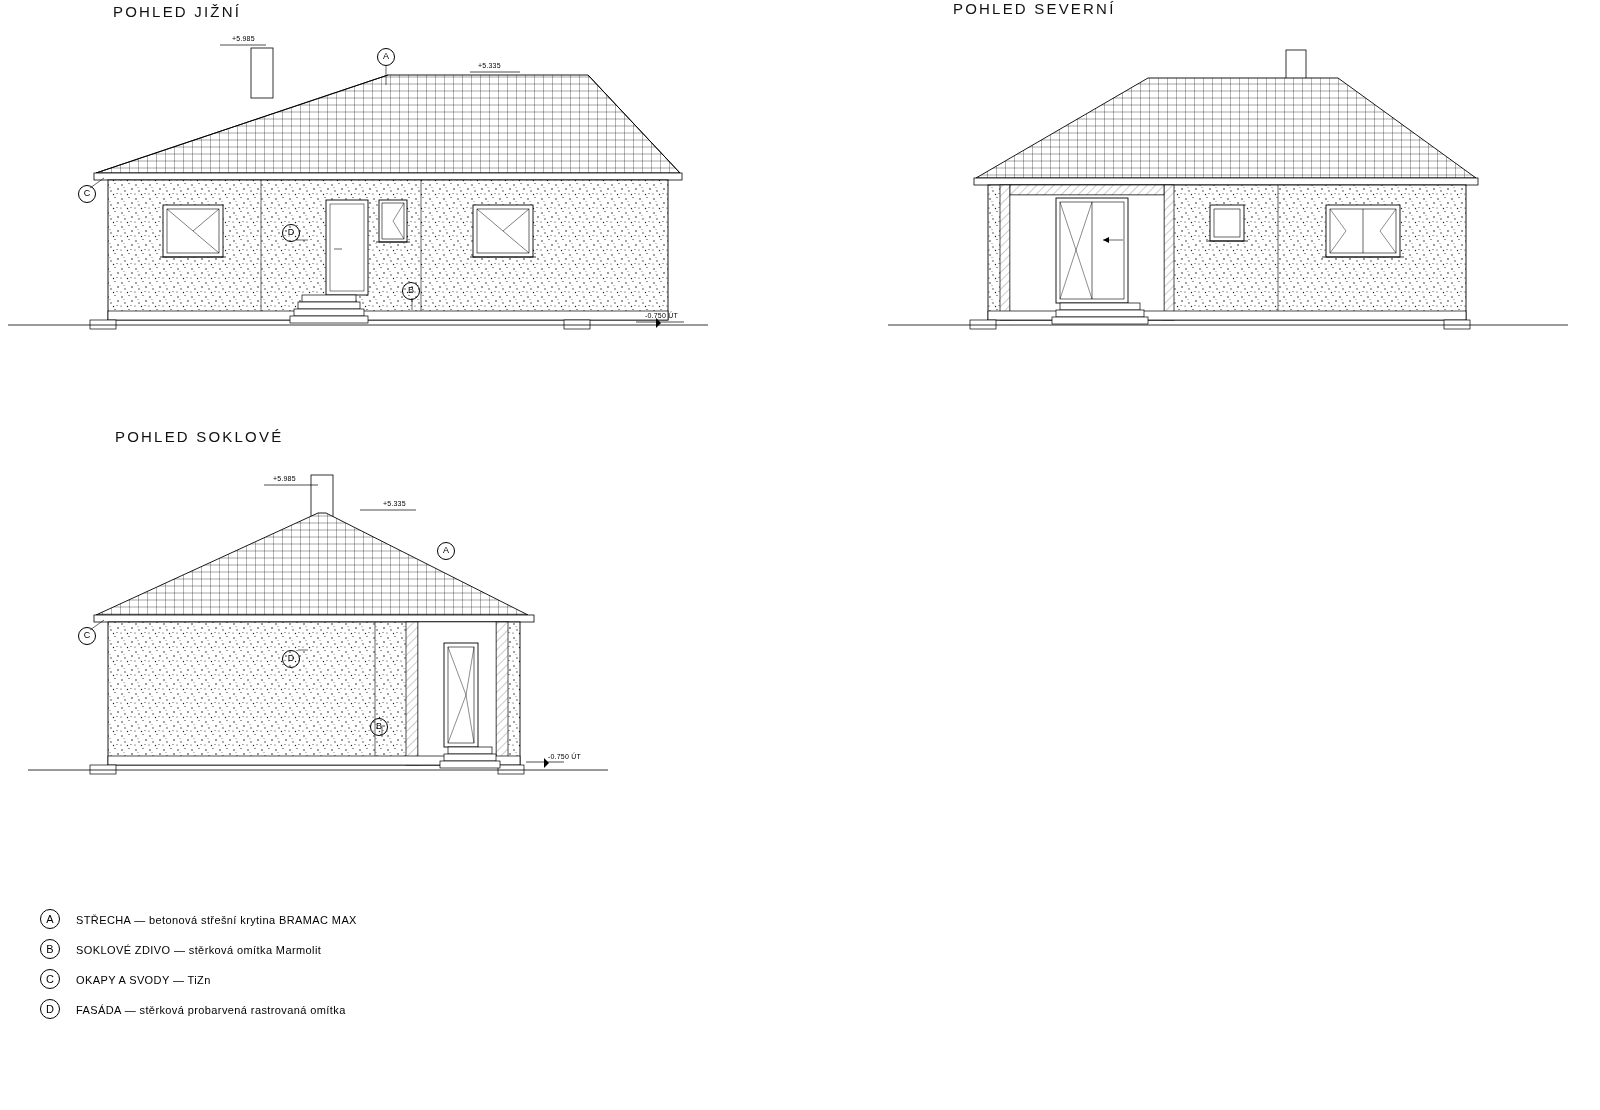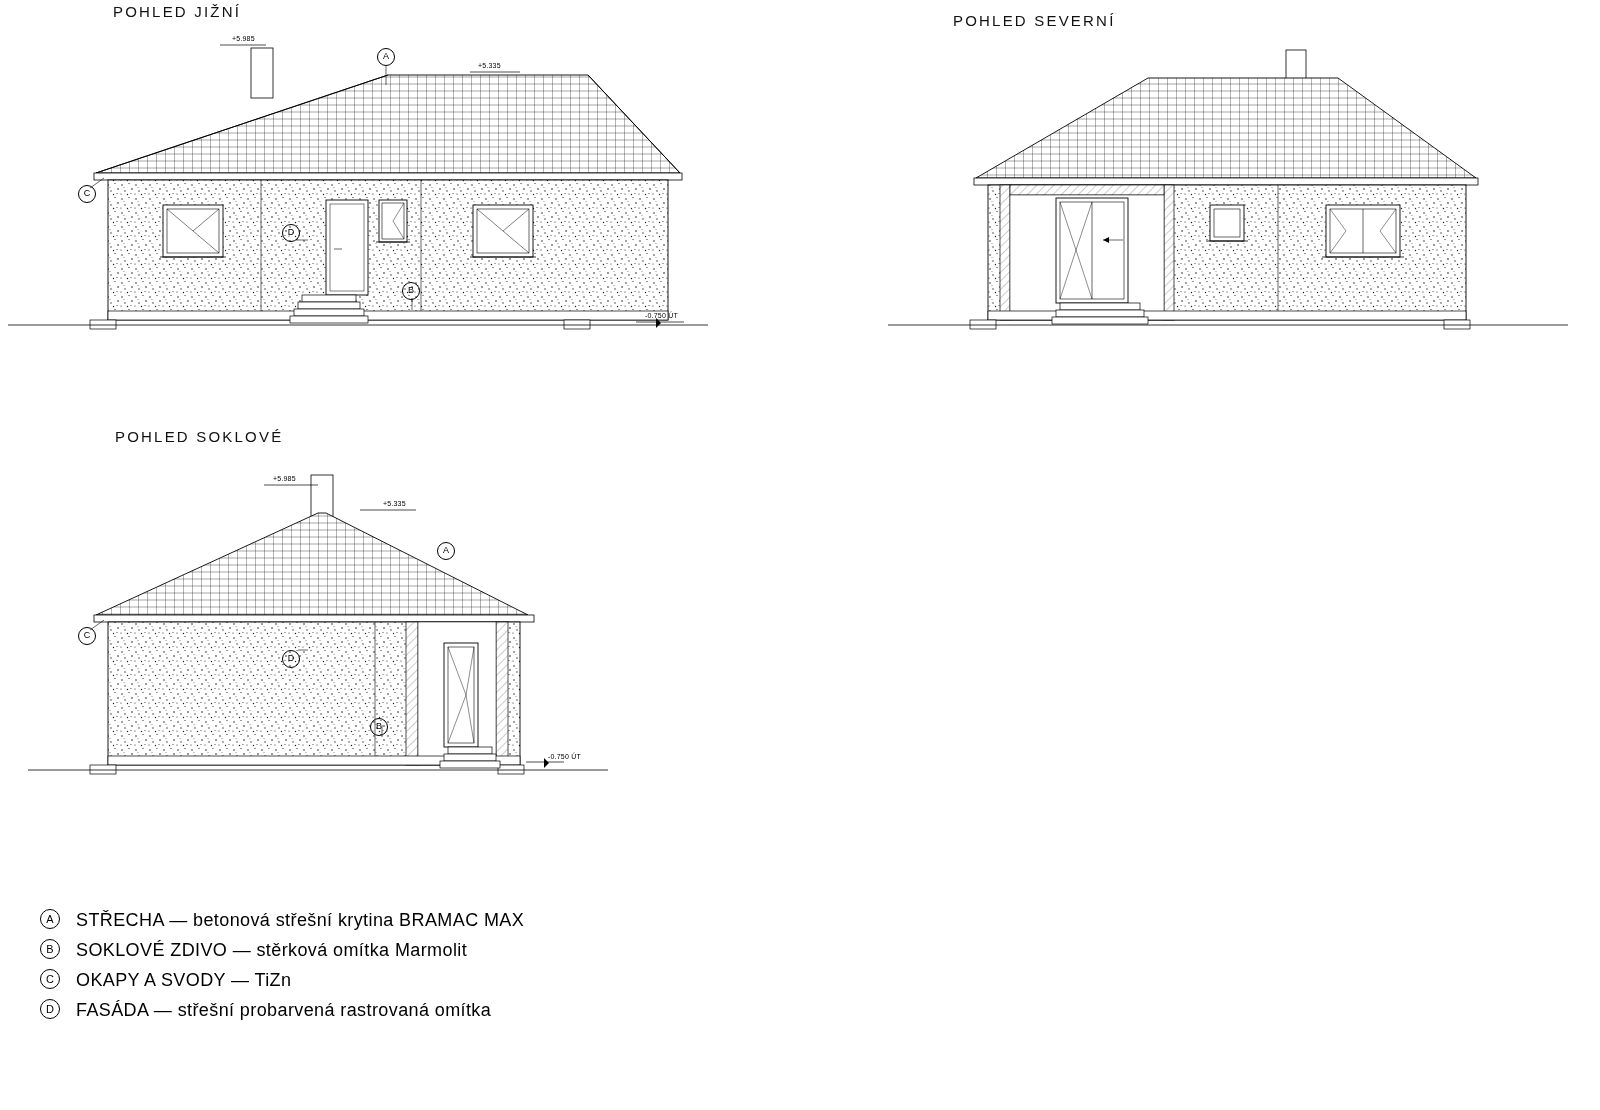--- a/index.html
+++ b/index.html
@@ -10,21 +10,21 @@
   .view{position:absolute;}
   .view-title{position:absolute;font-size:15px;letter-spacing:2.2px;color:#111;white-space:nowrap;}
 
   svg{display:block;overflow:visible;}
 
   .legend{position:absolute;left:30px;top:905px;width:700px;}
   .legend-row{display:flex;align-items:center;height:30px;}
   .legend-mark{width:26px;height:26px;flex:0 0 26px;position:relative;}
   .legend-mark .circ{position:absolute;left:2px;top:2px;width:20px;height:20px;border:1px solid #000;border-radius:50%;box-sizing:border-box;}
   .legend-mark .lt{position:absolute;left:0;top:0;width:24px;height:24px;line-height:24px;text-align:center;font-size:11px;}
-  .legend-text{font-size:18px;letter-spacing:.4px;margin-left:12px;white-space:nowrap;}
+  .legend-text{font-size:11px;letter-spacing:.4px;margin-left:12px;white-space:nowrap;}
 
   .elevmark{position:absolute;font-size:7px;letter-spacing:.2px;white-space:nowrap;}
   .balloon{position:absolute;width:18px;height:18px;}
   .balloon .circ{position:absolute;inset:0;border:1px solid #000;border-radius:50%;box-sizing:border-box;}
   .balloon .lt{position:absolute;inset:0;line-height:17px;text-align:center;font-size:9px;}
 </style>
 </head>
 <body>
 
 <div class="sheet">
@@ -128,21 +128,21 @@
       <span class="circ"></span>
         <span class="lt">D</span>
     </div>
     <div class="balloon" style="left:394px;top:282px;">
       <span class="circ"></span>
         <span class="lt">B</span>
     </div>
   </div>
 
   <div class="view" style="left:840px;top:0;width:760px;height:400px;">
-    <div class="view-title" style="left:105px;top:12px;">POHLED SEVERNÍ</div>
+    <div class="view-title" style="left:105px;top:0;">POHLED SEVERNÍ</div>
 
     <svg width="760" height="400" viewBox="0 0 760 400">
       <rect x="1270" y="0" width="0" height="0" fill="none"></rect>
 
       <rect x="438" y="50" width="20" height="45" fill="#fff" stroke="#000" stroke-width="0.8"></rect>
 
       <polygon points="128,178 300,78 490,78 628,178" fill="url(#roofTile)" stroke="#000" stroke-width="0.9"></polygon>
       <rect x="126" y="178" width="504" height="7" fill="#fff" stroke="#000" stroke-width="0.8"></rect>
 
       <rect x="140" y="185" width="478" height="135" fill="url(#stucco)" stroke="#000" stroke-width="0.9"></rect>
@@ -268,17 +268,17 @@
         <span class="circ"></span>
           <span class="lt">C</span>
       </span>
       <span class="legend-text">OKAPY A SVODY — TiZn</span>
     </div>
     <div class="legend-row">
       <span class="legend-mark">
         <span class="circ"></span>
           <span class="lt">D</span>
       </span>
-      <span class="legend-text">FASÁDA — střešní probarvená rastrovaná omítka</span>
+      <span class="legend-text">FASÁDA — stěrková probarvená rastrovaná omítka</span>
     </div>
   </div>
 
 </div>
 
 </body></html>

